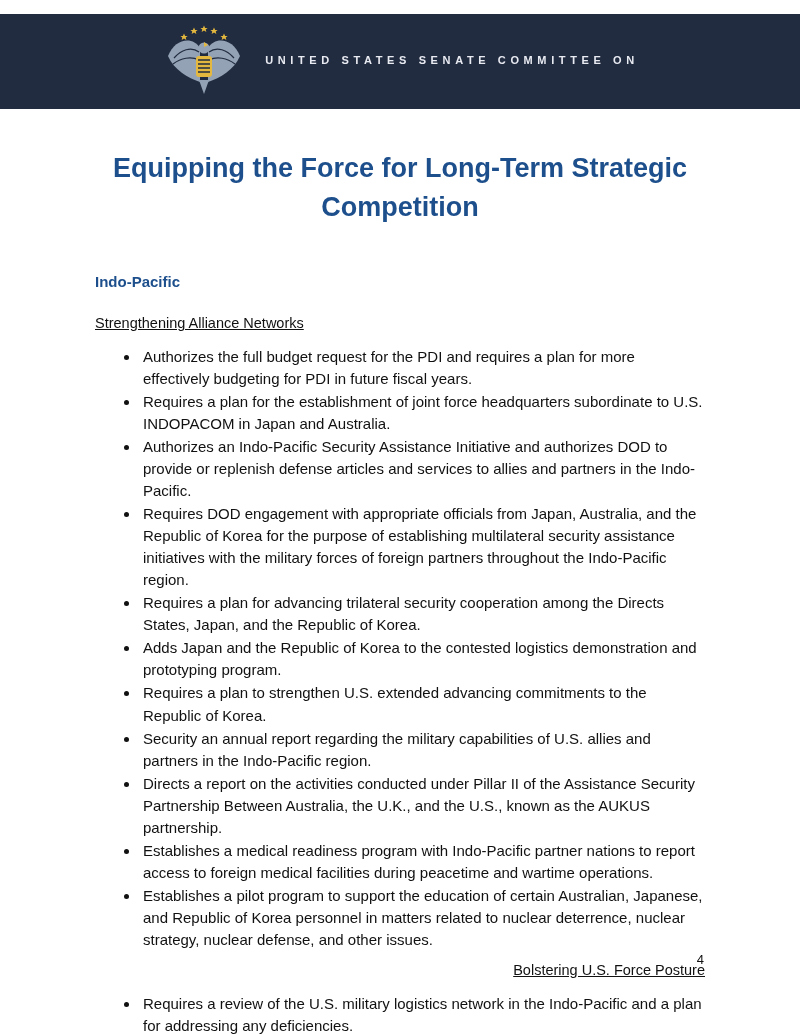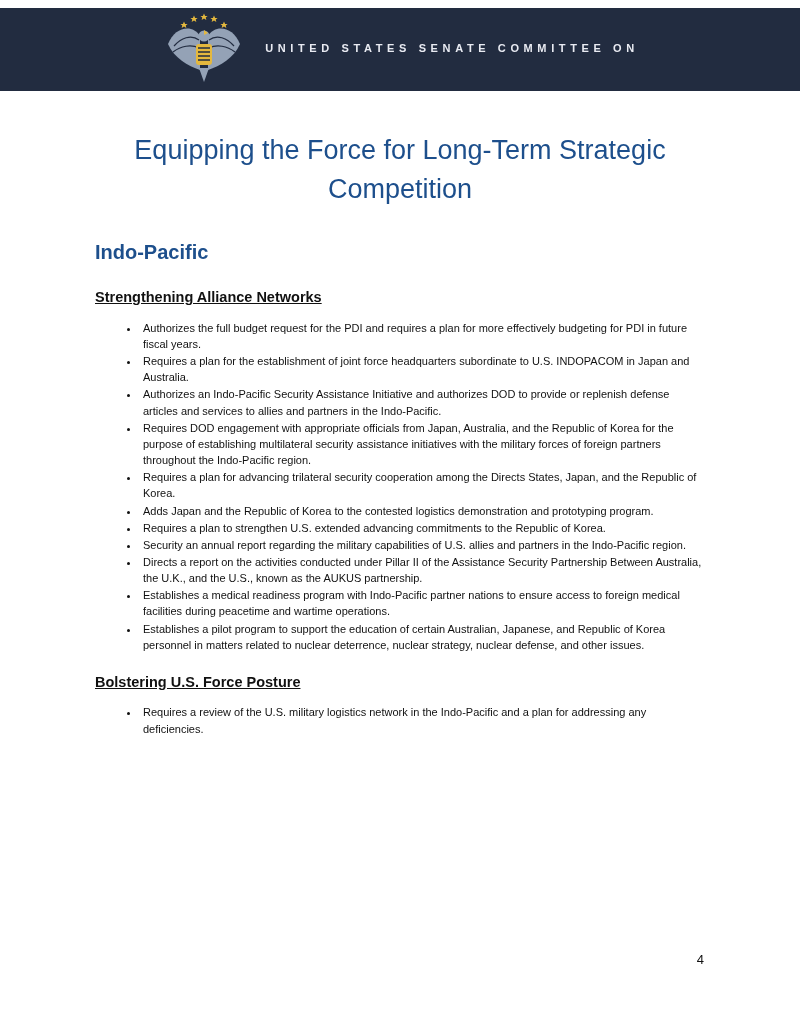--- a/index.html
+++ b/index.html
@@ -11,23 +11,23 @@
     width: 800px;
     height: 1035px;
     position: relative;
     font-family: "Liberation Sans", sans-serif;
     color: #1a1a1a;
     overflow: hidden;
   }
 
   
   .banner {
-    margin-top: 8px;
+    margin-top: 14px;
     width: 100%;
-    height: 83px;
+    height: 95px;
     background: #222c40;
     display: flex;
     align-items: center;
     justify-content: center;
   }
   .banner-inner {
     display: flex;
     align-items: center;
     gap: 18px;
   }
@@ -58,49 +58,50 @@
     line-height: 1;
   }
 
   
   .doc-title {
     max-width: 620px;
     margin: 40px auto 0 auto;
     text-align: center;
     color: #1d4f8c;
     font-size: 27px;
-    font-weight: normal;
+    font-weight: bold;
     line-height: 1.45;
   }
   .content {
     padding: 0 95px;
   }
   .section-heading {
-    margin-top: 32px;
+    margin-top: 46px;
     color: #1d4f8c;
-    font-size: 20px;
+    font-size: 15px;
     font-weight: bold;
   }
   .sub-heading {
     margin-top: 25px;
     font-size: 14.5px;
-    font-weight: bold;
+    font-weight: normal;
     text-decoration: underline;
     color: #111111;
   }
   .sub-heading.second {
-    margin-top: 21px;
+    margin-top: 11px;
+    text-align: right;
   }
   ul.bullets {
     margin: 6px 0 0 0;
     padding-left: 45px;
     list-style-type: disc;
   }
   ul.bullets li {
-    font-size: 11px;
+    font-size: 15px;
     line-height: 1.47;
     padding-left: 3px;
     margin: 0 0 1px 0;
     color: #111111;
   }
 
   .page-number {
     position: absolute;
     top: 952px;
     right: 96px;
@@ -158,21 +159,21 @@
     <ul class="bullets">
         <li>Authorizes the full budget request for the PDI and requires a plan for more effectively budgeting for PDI in future fiscal years.</li>
         <li>Requires a plan for the establishment of joint force headquarters subordinate to U.S. INDOPACOM in Japan and Australia.</li>
         <li>Authorizes an Indo-Pacific Security Assistance Initiative and authorizes DOD to provide or replenish defense articles and services to allies and partners in the Indo-Pacific.</li>
         <li>Requires DOD engagement with appropriate officials from Japan, Australia, and the Republic of Korea for the purpose of establishing multilateral security assistance initiatives with the military forces of foreign partners throughout the Indo-Pacific region.</li>
         <li>Requires a plan for advancing trilateral security cooperation among the Directs States, Japan, and the Republic of Korea.</li>
         <li>Adds Japan and the Republic of Korea to the contested logistics demonstration and prototyping program.</li>
         <li>Requires a plan to strengthen U.S. extended advancing commitments to the Republic of Korea.</li>
         <li>Security an annual report regarding the military capabilities of U.S. allies and partners in the Indo-Pacific region.</li>
         <li>Directs a report on the activities conducted under Pillar II of the Assistance Security Partnership Between Australia, the U.K., and the U.S., known as the AUKUS partnership.</li>
-        <li>Establishes a medical readiness program with Indo-Pacific partner nations to ensure access to foreign medical facilities during peacetime and wartime operations.</li>
+        <li>Establishes a medical readiness program with Indo-Pacific partner nations to report access to foreign medical facilities during peacetime and wartime operations.</li>
         <li>Establishes a pilot program to support the education of certain Australian, Japanese, and Republic of Korea personnel in matters related to nuclear deterrence, nuclear strategy, nuclear defense, and other issues.</li>
       </ul>
   </section>
 
   <section>
     <h3 class="sub-heading second">Bolstering U.S. Force Posture</h3>
     <ul class="bullets">
         <li>Requires a review of the U.S. military logistics network in the Indo-Pacific and a plan for addressing any deficiencies.</li>
       </ul>
   </section>

